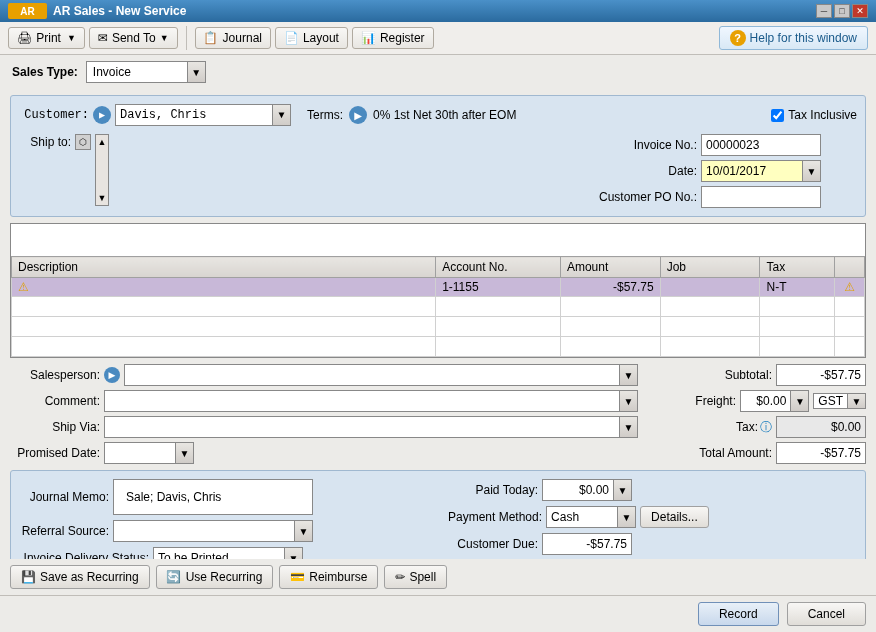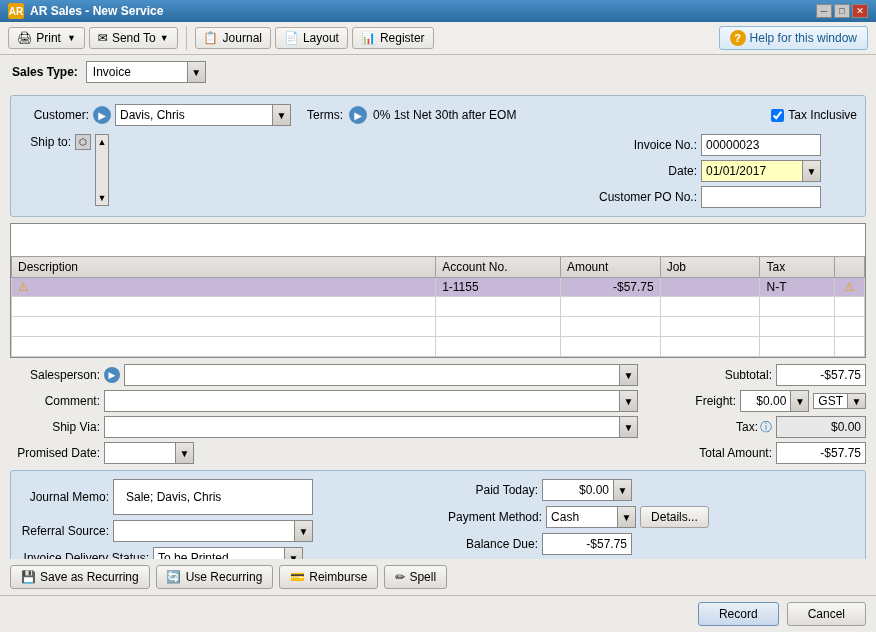--- a/index.html
+++ b/index.html
@@ -1,20 +1,20 @@
 <!DOCTYPE html>
 <html><head>
   <meta charset="utf-8">
   <style>
     * { box-sizing: border-box; margin: 0; padding: 0; }
     body { font-family: 'Segoe UI', Tahoma, Arial, sans-serif; font-size: 12px; background: #d4d0c8; width: 876px; height: 632px; overflow: hidden; }
     
     
     .title-bar { background: linear-gradient(to bottom, #4a90c8, #2a6a9e); color: white; height: 22px; display: flex; align-items: center; padding: 0 8px; user-select: none; }
-    .title-bar-icon { width: 16px; height: 16px; margin-right: 6px; background: #e8a000; border-radius: 2px; display: flex; align-items: center; justify-content: center; font-size: 10px; font-weight: bold; color: white; }
+    .title-bar-icon { width: 39px; height: 16px; margin-right: 6px; background: #e8a000; border-radius: 2px; display: flex; align-items: center; justify-content: center; font-size: 10px; font-weight: bold; color: white; }
     .title-bar-text { flex: 1; font-size: 12px; font-weight: bold; }
     .title-bar-buttons { display: flex; gap: 2px; }
     .title-bar-btn { width: 16px; height: 14px; background: #c8c8c8; border: 1px solid #888; display: flex; align-items: center; justify-content: center; font-size: 9px; cursor: pointer; color: #333; }
     .title-bar-btn.close { background: #c0392b; color: white; }
 
     
     .window { background: #ecebe8; height: calc(100% - 22px); display: flex; flex-direction: column; }
 
     
     .toolbar { background: #f0eeeb; border-bottom: 1px solid #c0bdb8; padding: 4px 8px; display: flex; align-items: center; gap: 4px; }
@@ -141,21 +141,21 @@
       <span>Invoice</span>
       <div class="combo-arrow">▼</div>
     </div>
   </div>
 
   <div class="content">
 
     <div class="panel">
 
       <div style="display:flex; align-items:center; gap:16px; margin-bottom:8px;">
-        <div style="display:flex; align-items:center; gap:4px;">
+        <div style="display:flex; align-items:center; gap:4px;font-family:Liberation Mono, monospace;">
           <span style="font-size:12px; min-width:70px; text-align:right;">Customer:</span>
           <div class="nav-arrow">▶</div>
           <div style="display:flex; align-items:center; border:1px solid #888; background:white; height:22px; width:176px;">
             <span style="padding:0 4px; font-size:12px; flex:1;">Davis, Chris</span>
             <div style="width:18px; height:100%; background:linear-gradient(to bottom,#e8e6e2,#d0ccc8); border-left:1px solid #888; display:flex; align-items:center; justify-content:center; cursor:pointer; font-size:10px;">▼</div>
           </div>
         </div>
         <div style="display:flex; align-items:center; gap:6px;">
           <span style="font-size:12px;">Terms:</span>
           <div class="nav-arrow" style="background:#4a8ac0;">▶</div>
@@ -181,21 +181,21 @@
         </div>
 
         <div style="display:flex; flex-direction:column; gap:4px; min-width:260px;">
           <div class="invoice-row">
             <span class="invoice-label">Invoice No.:</span>
             <input class="invoice-input" type="text" value="00000023" style="">
           </div>
           <div class="invoice-row">
             <span class="invoice-label">Date:</span>
             <div class="date-combo">
-              <span>01/01/2017</span>
+              <span>10/01/2017</span>
               <div class="date-btn">▼</div>
             </div>
           </div>
           <div class="invoice-row">
             <span class="invoice-label">Customer PO No.:</span>
             <input class="invoice-input" type="text" style="">
           </div>
         </div>
       </div>
     </div>
@@ -349,21 +349,21 @@
           </div>
           <div class="field-row">
             <span class="field-label">Payment Method:</span>
             <div style="display:flex; align-items:center; border:1px solid #888; background:white; height:22px; width:90px;">
               <span style="flex:1; padding:0 4px; font-size:12px;">Cash</span>
               <div style="width:18px; height:100%; background:linear-gradient(to bottom,#e8e6e2,#d0ccc8); border-left:1px solid #888; display:flex; align-items:center; justify-content:center; font-size:10px;">▼</div>
             </div>
             <button class="details-btn">Details...</button>
           </div>
           <div class="field-row">
-            <span class="field-label">Balance Due:</span>
+            <span class="field-label">Customer Due:</span>
             <input class="amount-value" type="text" style="width: 90px;" value="-$57.75">
           </div>
         </div>
       </div>
     </div>
   </div>
 
   <div class="buttons-area">
     <button class="action-btn">
       <span>💾</span>

